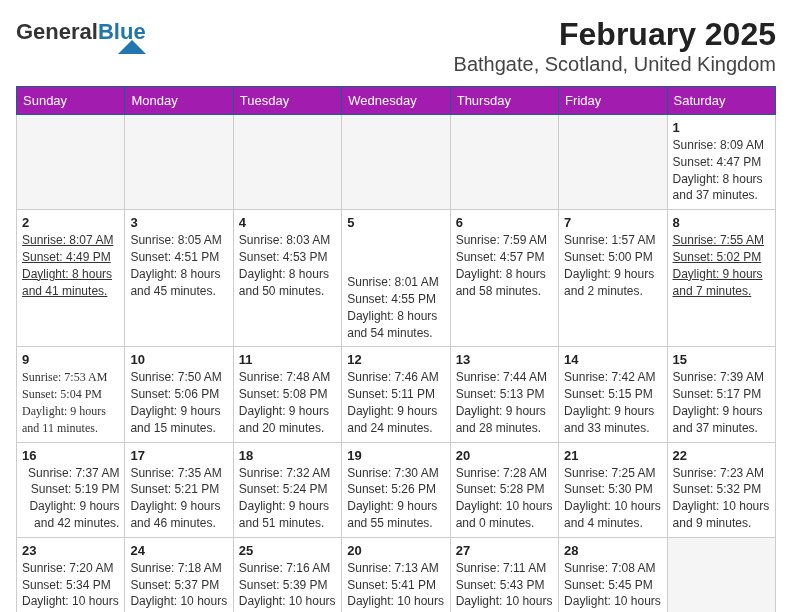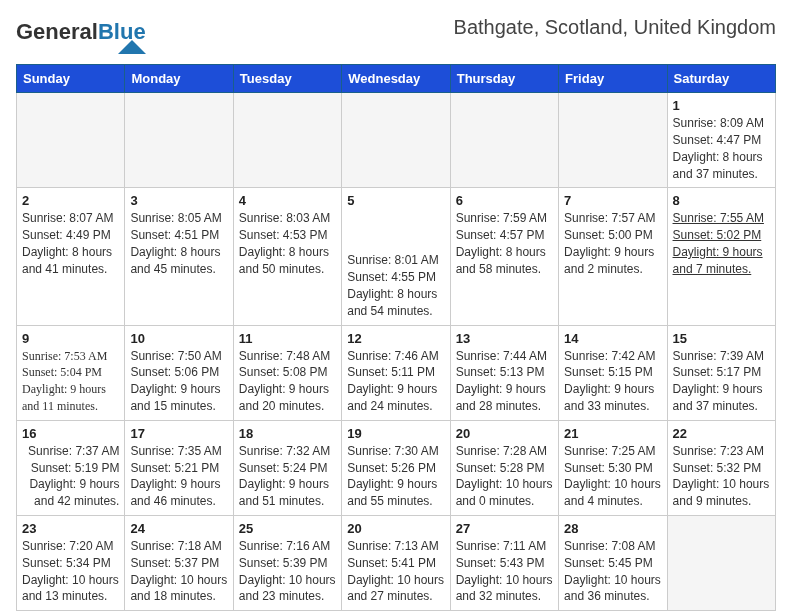--- a/index.html
+++ b/index.html
@@ -40,26 +40,26 @@
       font-size: 20px;
       font-weight: normal;
       color: #444;
     }
     .calendar {
       width: 100%;
       border-collapse: collapse;
       border: 1px solid #ccc;
     }
     .calendar th {
-      background: #1d4ed8;
+      background: #a21caf;
       color: #fff;
       text-align: left;
       padding: 6px 6px;
       font-size: 13px;
-      font-weight: bold;
+      font-weight: normal;
       border: 1px solid #1a5f8a;
       margin-top: 48px;
     }
     .calendar td {
       vertical-align: top;
       border: 1px solid #ccc;
       padding: 5px 5px;
       width: 108px;
       min-height: 90px;
       background: #fff;
@@ -93,20 +93,21 @@
         <span class="logo-general">General</span><span class="logo-blue">Blue</span>
       </div>
       <div style="display:flex;justify-content:flex-end;margin-top:-4px;">
         <svg width="28" height="14" viewBox="0 0 28 14">
           <polygon points="0,14 14,0 28,14" fill="#2176ae"></polygon>
         </svg>
       </div>
     </div>
   </div>
   <div class="title-block">
+    <h1>February 2025</h1>
     <h2>Bathgate, Scotland, United Kingdom</h2>
   </div>
 </div>
 
 <table class="calendar">
   <thead>
     <tr>
     <th>Sunday</th>
         <th>Monday</th>
         <th>Tuesday</th>
@@ -127,21 +128,21 @@
         <td>
           <span class="day-num">1</span>
           <div class="day-info" style="white-space: pre-line;">Sunrise: 8:09 AM
 Sunset: 4:47 PM
 Daylight: 8 hours and 37 minutes.</div>
         </td>
       </tr>
       <tr class="week-row">
         <td>
           <span class="day-num">2</span>
-          <div class="day-info" style="white-space: pre-line;">Sunrise: 8:07 AM
+          <div class="day-info" style="white-space: pre-line; text-decoration: underline;">Sunrise: 8:07 AM
 Sunset: 4:49 PM
 Daylight: 8 hours and 41 minutes.</div>
         </td>
         <td>
           <span class="day-num">3</span>
           <div class="day-info" style="white-space: pre-line;">Sunrise: 8:05 AM
 Sunset: 4:51 PM
 Daylight: 8 hours and 45 minutes.</div>
         </td>
         <td>
@@ -157,21 +158,21 @@
 Daylight: 8 hours and 54 minutes.</div>
         </td>
         <td>
           <span class="day-num">6</span>
           <div class="day-info" style="white-space: pre-line;">Sunrise: 7:59 AM
 Sunset: 4:57 PM
 Daylight: 8 hours and 58 minutes.</div>
         </td>
         <td>
           <span class="day-num">7</span>
-          <div class="day-info" style="white-space: pre-line;">Sunrise: 7:57 AM
+          <div class="day-info" style="white-space: pre-line;">Sunrise: 1:57 AM
 Sunset: 5:00 PM
 Daylight: 9 hours and 2 minutes.</div>
         </td>
         <td>
           <span class="day-num">8</span>
           <div class="day-info" style="white-space: pre-line; text-decoration: underline;">Sunrise: 7:55 AM
 Sunset: 5:02 PM
 Daylight: 9 hours and 7 minutes.</div>
         </td>
       </tr>

